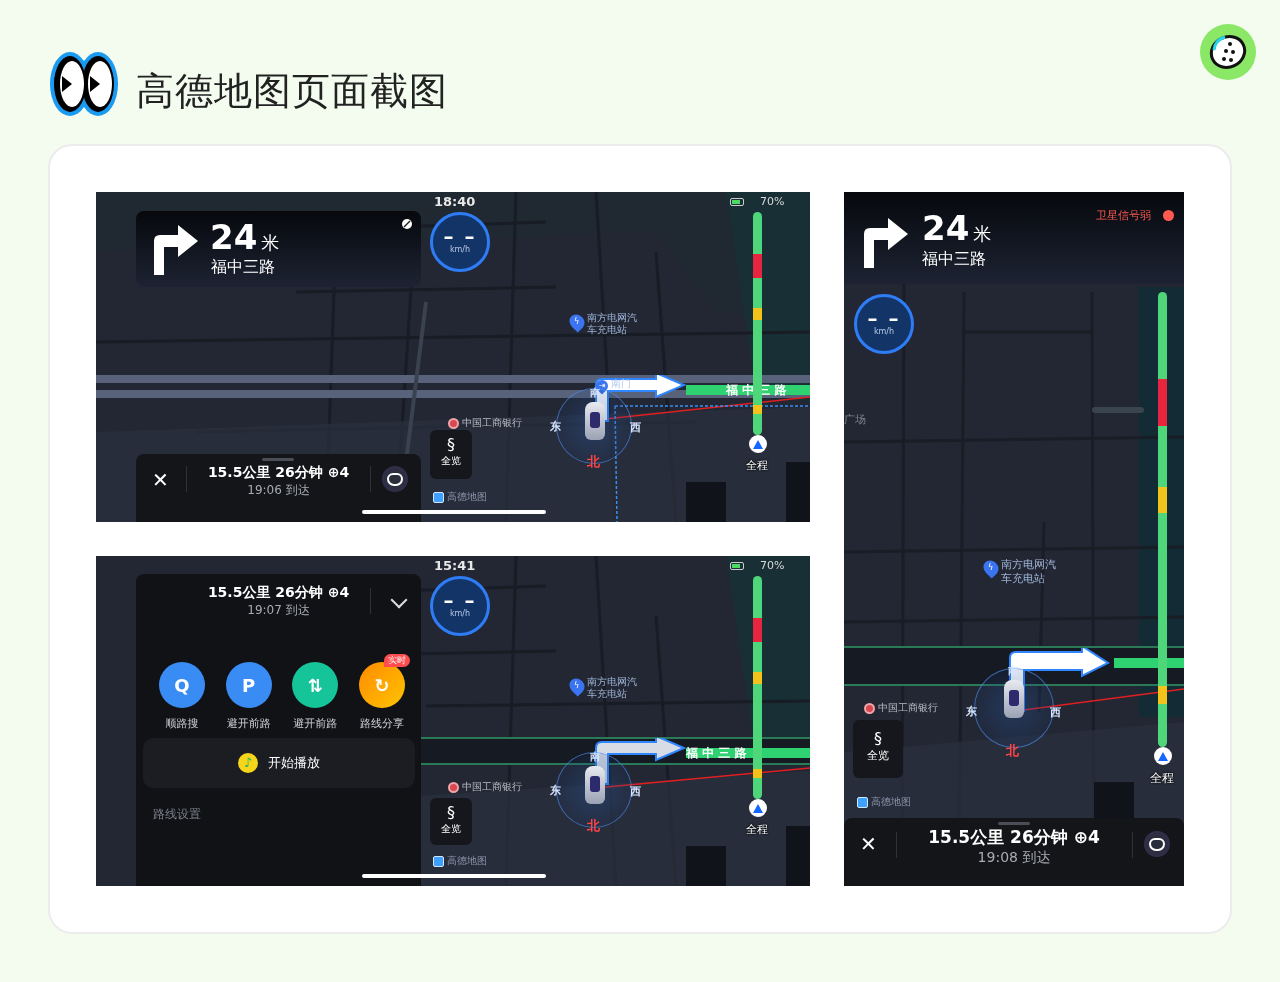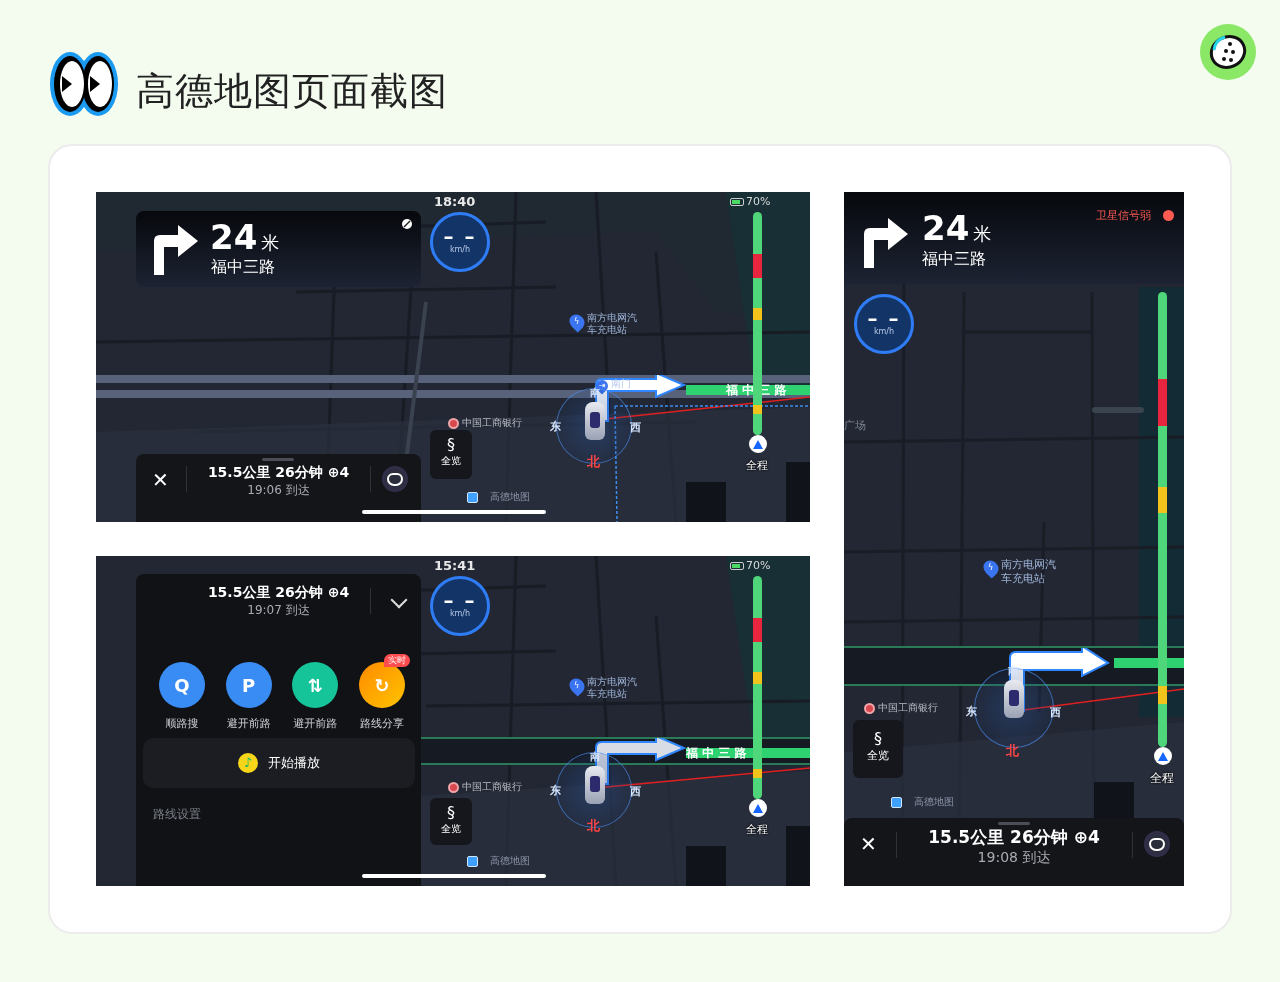--- a/index.html
+++ b/index.html
@@ -25,21 +25,21 @@
   .turn-arrow { position: absolute; }
   .shot1 .turn-arrow { left: 14px; top: 12px; width: 50px; height: 52px; }
   .dist { position: absolute; font-weight: bold; font-family: "DejaVu Sans", sans-serif; }
   .shot1 .dist { left: 74px; top: 6px; font-size: 34px; }
   .unit { font-size: 18px; font-weight: normal; margin-left: 4px; }
   .road { position: absolute; font-size: 16px; }
   .shot1 .road { left: 75px; top: 46px; }
   .gps-icon { position: absolute; right: 8px; top: 7px; width: 12px; height: 12px; }
 
   .time { position: absolute; color: #e8e8e8; font-size: 13px; font-weight: bold; }
-  .battery { position: absolute; color: #d8d8d8; font-size: 11px; display: flex; align-items: center; gap: 2px; }
+  .battery { position: absolute; color: #d8d8d8; font-size: 11px; display: flex; align-items: center; gap: 16px; }
   .bat-box { width: 14px; height: 8px; border: 1px solid #ccc; border-radius: 2px; position: relative; }
   .bat-box::after { content: ""; position: absolute; left: 1px; top: 1px; width: 8px; height: 4px; background: #4cd964; }
 
   .speed { position: absolute; width: 60px; height: 60px; border-radius: 50%; border: 3px solid #2f7df6; background: #133467; color: #fff; text-align: center; }
   .speed .dash { font-size: 20px; font-weight: bold; letter-spacing: 2px; margin-top: 12px; line-height: 18px; }
   .speed .kmh { font-size: 8px; color: #b8c8e6; }
 
   .traffic-bar { position: absolute; width: 9px; border-radius: 5px; overflow: hidden; display: flex; flex-direction: column; }
   .traffic-bar span { display: block; }
   .loc-marker { position: absolute; width: 18px; height: 18px; border-radius: 50%; background: #fff; display: flex; align-items: center; justify-content: center; }
@@ -47,21 +47,21 @@
   .full-label { position: absolute; color: #fff; font-size: 11px; text-shadow: 0 0 2px #000, 0 0 2px #000; }
 
   .poi { position: absolute; display: flex; align-items: flex-start; gap: 3px; color: #9fb4d8; font-size: 10px; line-height: 12px; }
   .poi-pin { width: 14px; height: 16px; border-radius: 50% 50% 50% 0; transform: rotate(-45deg); background: #3a74f0; margin-top: 2px; display: flex; align-items: center; justify-content: center; }
   .poi-pin span { transform: rotate(45deg); color: #fff; font-size: 8px; }
   .bank { position: absolute; display: flex; align-items: center; gap: 3px; color: #b9bcc4; font-size: 10px; }
   .bank-icon { width: 11px; height: 11px; border-radius: 50%; background: #d8484e; border: 2px solid #f0a6a8; }
 
   .overview-btn { position: absolute; background: #15171c; border-radius: 6px; color: #fff; text-align: center; font-size: 10px; }
   .overview-btn .ic { font-size: 16px; line-height: 18px; margin-top: 6px; }
-  .brand { position: absolute; display: flex; align-items: center; gap: 12px; color: #8b93a6; font-size: 10px; margin-left: 34px; }
+  .brand { position: absolute; display: flex; align-items: center; gap: 3px; color: #8b93a6; font-size: 10px; }
   .brand-icon { width: 11px; height: 11px; background: #3ea0ff; border-radius: 2px; border: 1px solid #cfe6ff; }
 
   .compass { position: absolute; width: 76px; height: 76px; border-radius: 50%; border: 1px solid rgba(80,150,255,0.6); background: radial-gradient(circle, rgba(40,90,170,0.35) 0%, rgba(30,60,120,0.15) 70%); }
   .dir { position: absolute; font-size: 11px; color: #d6e6ff; font-weight: bold; }
   .dir.n { color: #ff4545; font-size: 13px; }
   .car { position: absolute; width: 20px; height: 38px; background: linear-gradient(180deg, #e8eaf0, #9aa2b4); border-radius: 8px 8px 6px 6px; }
   .car::after { content: ""; position: absolute; left: 5px; top: 10px; width: 10px; height: 16px; background: #2d2b6e; border-radius: 3px; }
 
   .bottom-bar { position: absolute; background: #131519; color: #fff; border-radius: 8px 8px 0 0; }
   .shot1 .bottom-bar { left: 40px; top: 262px; width: 285px; height: 68px; }
@@ -391,21 +391,21 @@
     <div class="sat-weak">
       <span>卫星信号弱</span>
         <span class="sat-ic"></span>
     </div>
   </div>
 
   <div class="speed" style="left:10px;top:102px;">
     <div class="dash">– –</div>
     <div class="kmh">km/h</div>
   </div>
-  <div class="poi" style="left:0;top:222px;color:#7b8090;font-size:11px;margin-top:6px;">
+  <div class="poi" style="left:0;top:222px;color:#7b8090;font-size:11px;">
     <span>广场</span>
   </div>
   <div class="poi" style="left:140px;top:366px;font-size:11px;line-height:14px;">
     <span class="poi-pin">
         <span>ϟ</span>
       </span>
     <span>
         <span style="display:block">南方电网汽</span>
         <span style="display:block">车充电站</span>
       </span>

